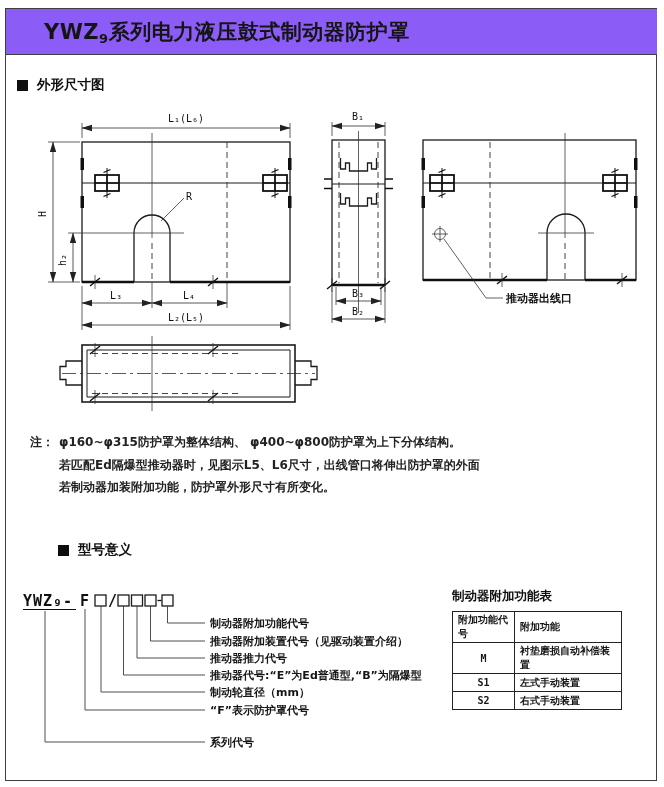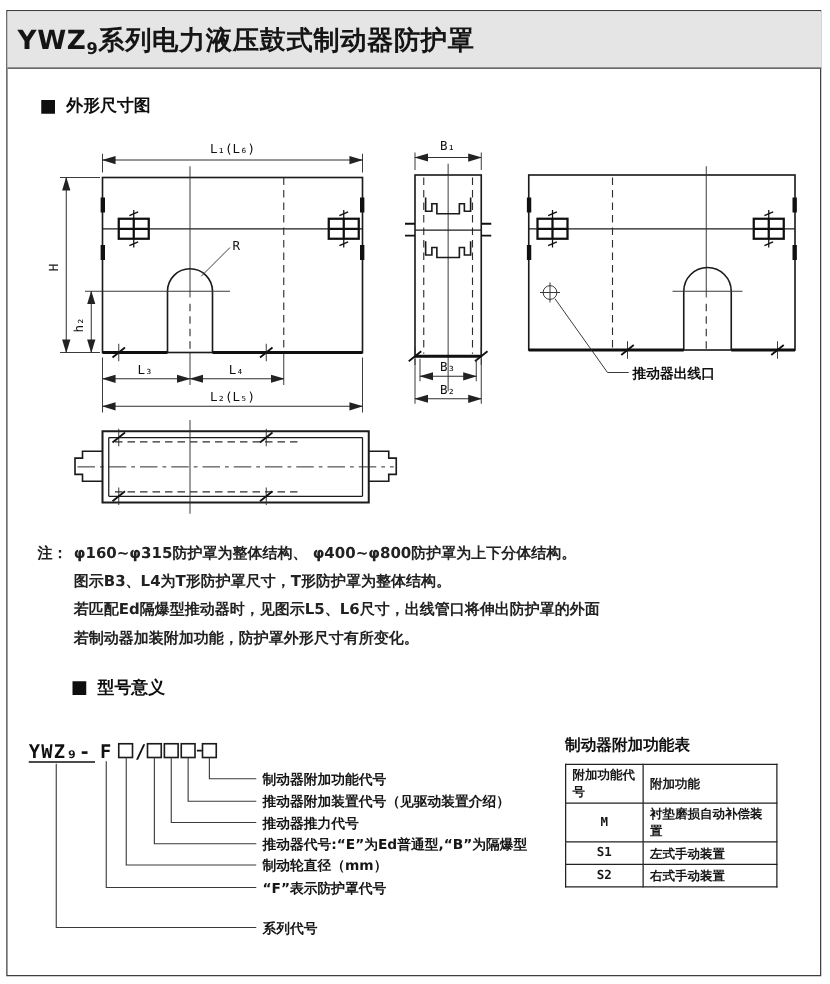--- a/index.html
+++ b/index.html
@@ -1,28 +1,28 @@
 <!DOCTYPE html>
 <html><head>
 <meta charset="utf-8">
 <style>
   html,body{margin:0;padding:0;background:#fdfdfd;}
   .page{position:relative;width:664px;height:787px;background:#ffffff;
         font-family:"DejaVu Sans",sans-serif;overflow:hidden;color:#111;}
   .frame{position:absolute;left:5px;top:8px;width:652px;height:773px;
          border:1.5px solid #3f3f3f;box-sizing:border-box;}
   .titlebar{position:absolute;left:6px;top:9px;width:651px;height:46px;
-            background:#e5e5e5;border-bottom:1.5px solid #3f3f3f;box-sizing:border-box;
-            display:flex;align-items:center;padding-left:8px;}
+            background:#8b5cf6;border-bottom:1.5px solid #3f3f3f;box-sizing:border-box;
+            display:flex;align-items:center;padding-left:38px;}
   .title{font-size:21px;font-weight:bold;color:#151515;letter-spacing:.5px;}
   .title .sub9{font-size:13px;position:relative;top:4px;font-weight:bold;}
   .sec{position:absolute;display:flex;align-items:center;gap:9px;
        font-size:13.5px;font-weight:bold;color:#0e0e0e;}
   .sec .sq{width:11px;height:11px;background:#0e0e0e;display:inline-block;}
-  #sec-dim{left:33px;top:76px;}
+  #sec-dim{left:17px;top:76px;}
   #sec-model{left:33px;top:541px;padding-left:25px;}
   #drawing{position:absolute;left:30px;top:95px;}
   #model-svg{position:absolute;left:15px;top:585px;}
   
   .main{stroke:#1b1b1b;stroke-width:1.3;fill:none;}
   .thick{stroke:#101010;stroke-width:2.4;fill:none;}
   .thin{stroke:#2e2e2e;stroke-width:.75;fill:none;}
   .hid{stroke:#2e2e2e;stroke-width:.9;fill:none;stroke-dasharray:6,4;}
   .cl{stroke:#2e2e2e;stroke-width:.8;fill:none;stroke-dasharray:14,4,3,4;}
   .dim{stroke:#2e2e2e;stroke-width:.8;fill:none;}
@@ -214,21 +214,20 @@
       <use href="#tickdef" transform="translate(213,397)"></use>
       <path d="M82,361 H66 V366.5 H60 V379.5 H66 V385 H82" class="main"></path>
       <path d="M295,361 H311 V366.5 H317 V379.5 H311 V385 H295" class="main"></path>
     </g>
   </svg>
 
   <div class="notes">
     <div class="prefix">注：</div>
     <div class="note-lines">
       <div>φ160~φ315防护罩为整体结构、 φ400~φ800防护罩为上下分体结构。</div>
-      <div>图示B3、L4为T形防护罩尺寸，T形防护罩为整体结构。</div>
       <div>若匹配Ed隔爆型推动器时，见图示L5、L6尺寸，出线管口将伸出防护罩的外面</div>
       <div>若制动器加装附加功能，防护罩外形尺寸有所变化。</div>
     </div>
   </div>
 
   <div class="sec" id="sec-model">
     <span class="sq"></span>
     <span>型号意义</span>
   </div>
 

